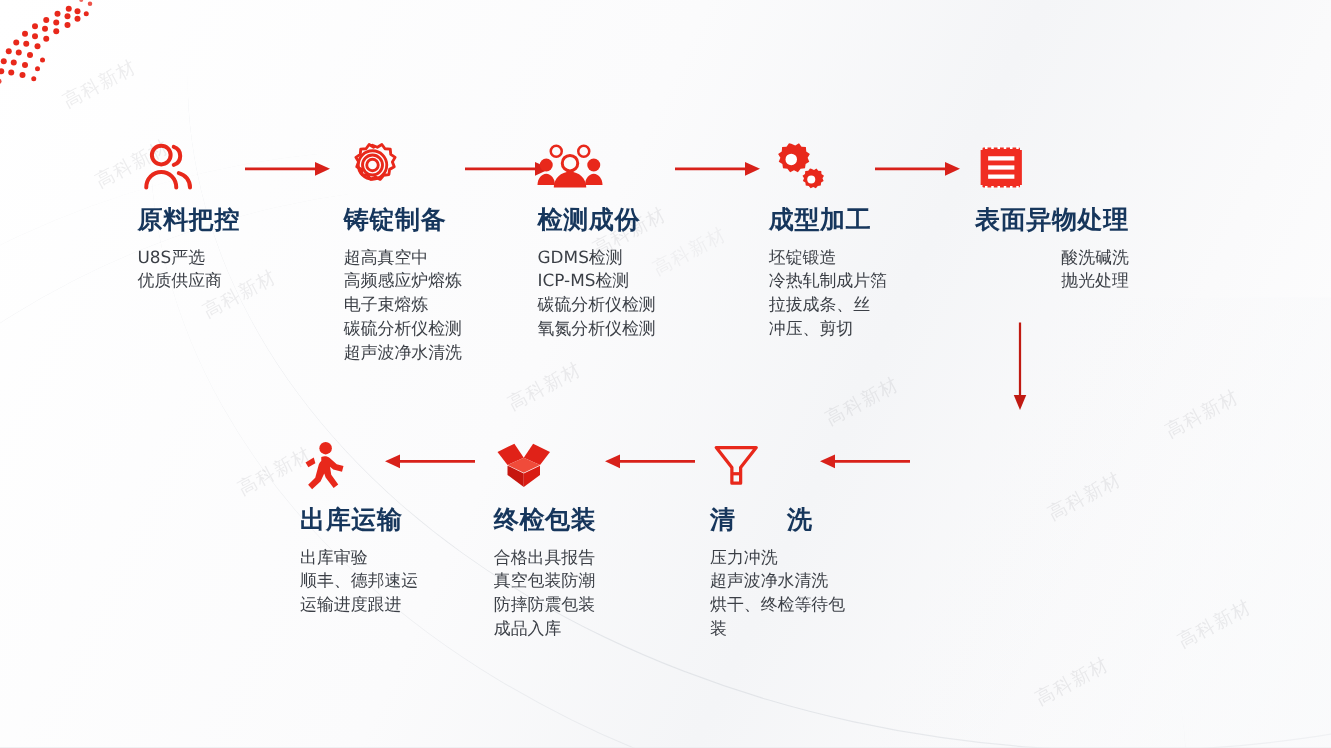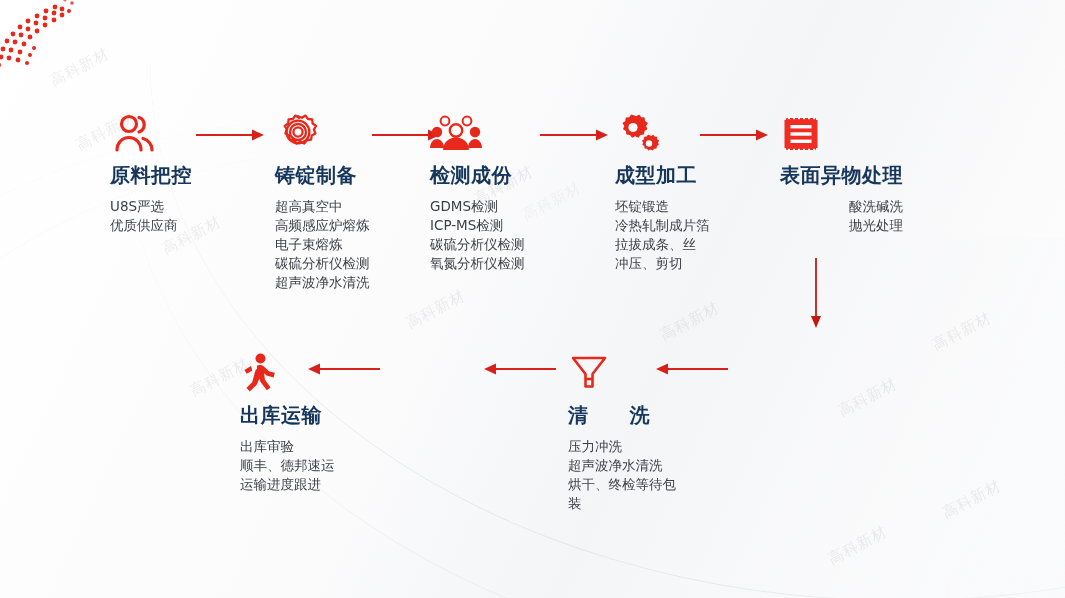--- a/index.html
+++ b/index.html
@@ -281,20 +281,38 @@
     <div class="li">运输进度跟进</div>
   </div>
 
   <div class="arrow" style="left:308px;top:362px;">
     <svg width="72" height="14" viewBox="0 0 72 14">
       <line x1="12" y1="7" x2="72" y2="7" stroke="#d8211a" stroke-width="2.2"></line>
       <polygon points="12,1.5 0,7 12,12.5" fill="#d8211a"></polygon>
     </svg>
   </div>
 
+  <div class="step" style="left:395px;top:352px;">
+    <span class="icon">
+      <svg width="48" height="44" viewBox="0 0 48 44">
+        <g fill="#e8281b">
+          <path d="M3 9.5L16.5 3 24 14.2 11 20z" fill="#e02218"></path>
+          <path d="M45 9.5L31.5 3 24 14.2 37 20z" fill="#e02218"></path>
+          <path d="M11 20l13-5.8L37 20l-13 6.2z" fill="#f04b3a"></path>
+          <path d="M11 20.5v7.5L24 37.5V26.8z" fill="#c6160f"></path>
+          <path d="M37 20.5v7.5L24 37.5V26.8z" fill="#d91c13"></path>
+        </g>
+      </svg>
+    </span>
+    <div class="h">终检包装</div>
+    <div class="li">合格出具报告</div>
+    <div class="li">真空包装防潮</div>
+    <div class="li">防摔防震包装</div>
+    <div class="li">成品入库</div>
+  </div>
 
   <div class="arrow" style="left:484px;top:362px;">
     <svg width="72" height="14" viewBox="0 0 72 14">
       <line x1="12" y1="7" x2="72" y2="7" stroke="#d8211a" stroke-width="2.2"></line>
       <polygon points="12,1.5 0,7 12,12.5" fill="#d8211a"></polygon>
     </svg>
   </div>
 
   <div class="step" style="left:568px;top:352px;">
     <span class="icon">

